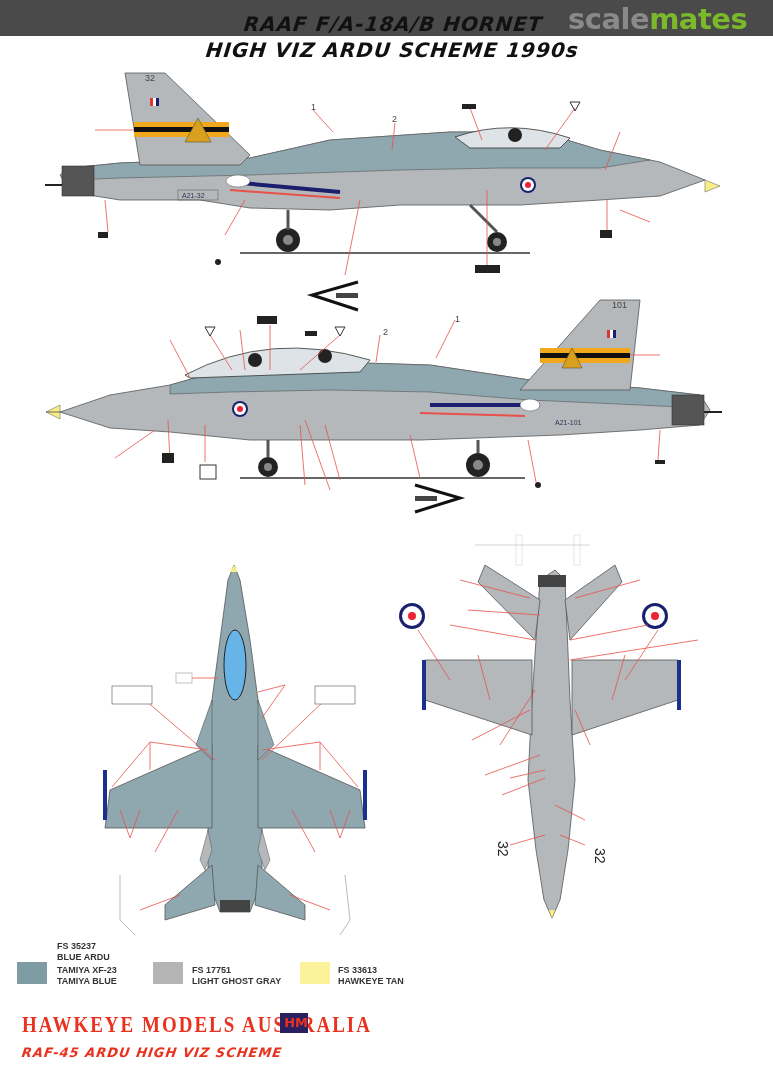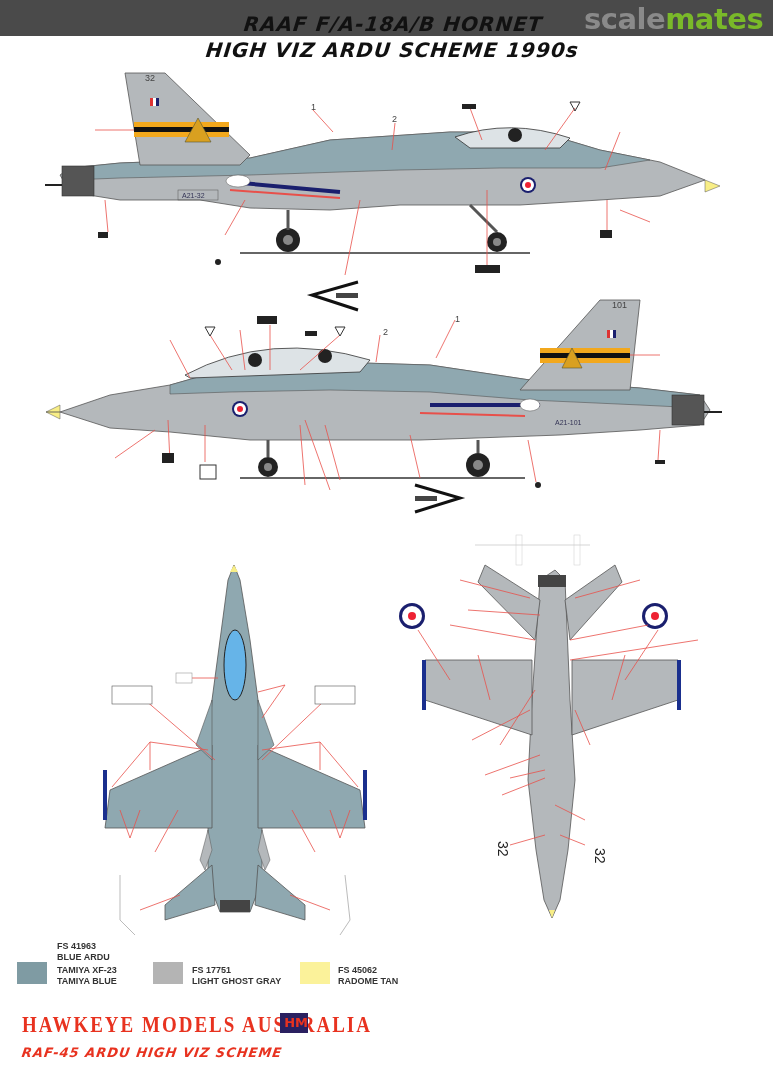--- a/index.html
+++ b/index.html
@@ -8,21 +8,21 @@
 
   .topbar {
     position: absolute; left: 0; top: 0; width: 773px; height: 36px;
     background: #4a4a4a;
   }
   .title-line1 {
     position: absolute; left: 244px; top: 12px; font-size: 20px; font-weight: bold;
     font-style: italic; color: #111; letter-spacing: 1px;
     font-family: "DejaVu Sans", sans-serif; transform: skewX(-6deg);
   }
-  .brand { position: absolute; left: 584px; top: 2px; font-size: 29px; font-weight: bold;
+  .brand { position: absolute; left: 568px; top: 2px; font-size: 29px; font-weight: bold;
     font-family: "DejaVu Sans", sans-serif; letter-spacing: -0.5px; }
   .brand .a { color: #8a8a8a; }
   .brand .b { color: #7ab929; }
   .title-line2 {
     position: absolute; left: 206px; top: 38px; font-size: 20px; font-weight: bold;
     font-style: italic; color: #111; letter-spacing: 1px;
     font-family: "DejaVu Sans", sans-serif; transform: skewX(-6deg);
   }
 
   svg.art { position: absolute; left: 0; top: 0; }
@@ -310,37 +310,37 @@
     <text x="498" y="855" style="font-size:14px" fill="#222" transform="rotate(90 505 848)">32</text>
     <text x="588" y="855" style="font-size:14px" fill="#222" transform="rotate(90 595 855)">32</text>
     <line x1="475" y1="545" x2="590" y2="545" stroke="#bbb" stroke-width="0.6"></line>
     <rect x="516" y="535" width="6" height="30" fill="none" stroke="#ccc" stroke-width="0.5"></rect>
     <rect x="574" y="535" width="6" height="30" fill="none" stroke="#ccc" stroke-width="0.5"></rect>
   </g>
 </svg>
 
 <div>
   <div class="legend-item" style="left:57px; top:941px;">
-    <div>FS 41963</div>
+    <div>FS 35237</div>
     <div>BLUE ARDU</div>
   </div>
   <div class="swatch" style="left:17px; top:962px; background:#7f9ba3;"></div>
   <div class="legend-item" style="left:57px; top:965px;">
     <div>TAMIYA XF-23</div>
     <div>TAMIYA BLUE</div>
   </div>
 
   <div class="swatch" style="left:153px; top:962px; background:#b4b4b4;"></div>
   <div class="legend-item" style="left:192px; top:965px;">
     <div>FS 17751</div>
     <div>LIGHT GHOST GRAY</div>
   </div>
 
   <div class="swatch" style="left:300px; top:962px; background:#fbf29a;"></div>
   <div class="legend-item" style="left:338px; top:965px;">
-    <div>FS 45062</div>
-    <div>RADOME TAN</div>
+    <div>FS 33613</div>
+    <div>HAWKEYE TAN</div>
   </div>
 </div>
 
 <div class="maker">HAWKEYE MODELS AUSTRALIA</div>
 <div class="hm-logo">HM</div>
 <div class="sheet-code">RAF-45  ARDU HIGH VIZ SCHEME</div>
 
 </body></html>

